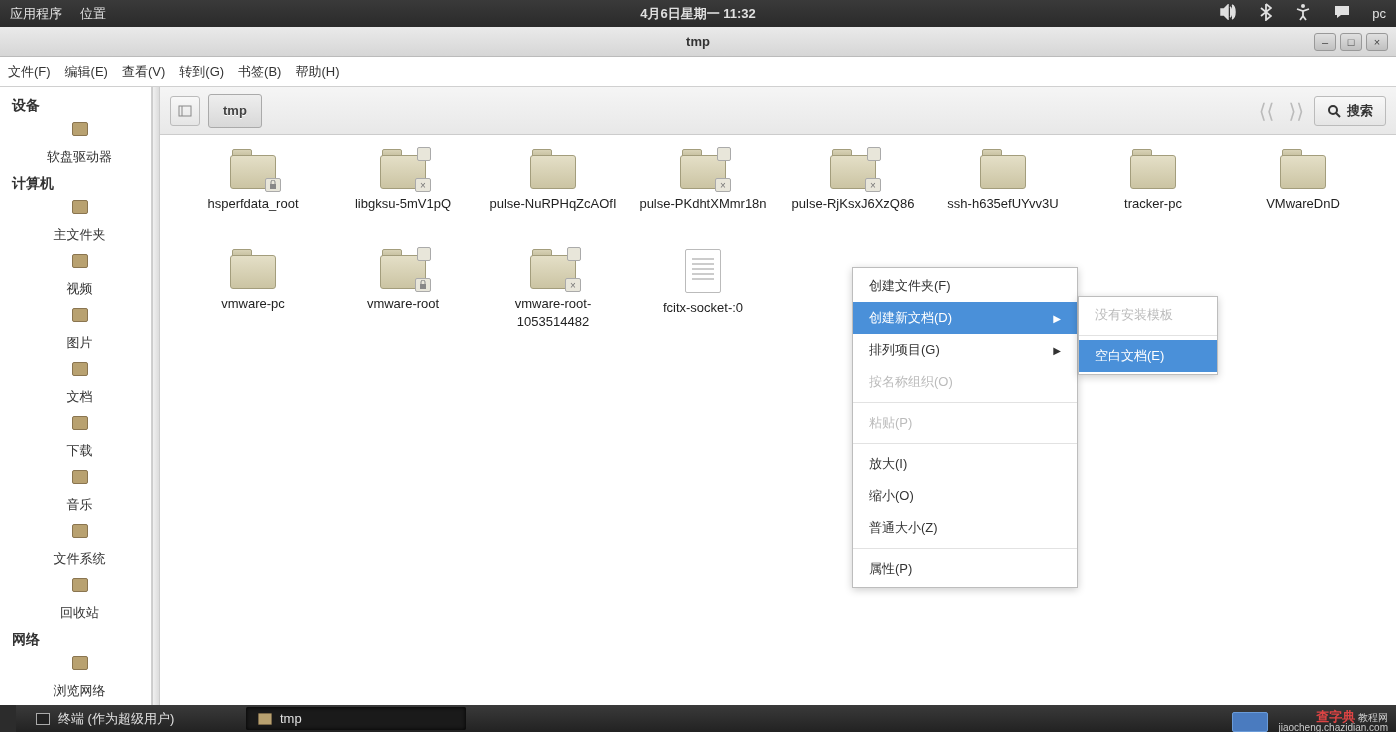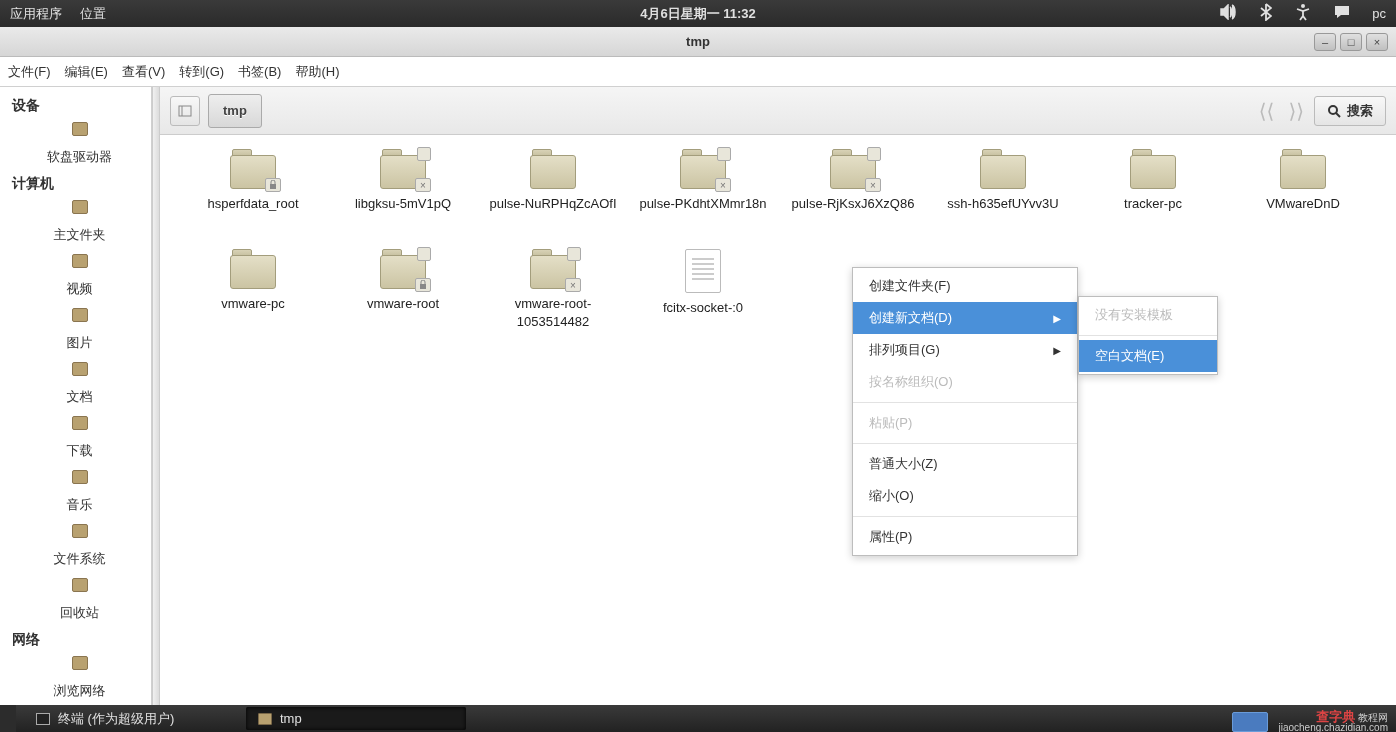--- a/index.html
+++ b/index.html
@@ -301,22 +301,23 @@
 </div>
 
 <div class="ctx-menu" id="ctx">
     <div class="ctx-item">创建文件夹(F)</div>
     <div class="ctx-item hl">创建新文档(D)<span class="arrow">▶</span></div>
     <div class="ctx-item">排列项目(G)<span class="arrow">▶</span></div>
     <div class="ctx-item disabled">按名称组织(O)</div>
     <div class="ctx-sep"></div>
     <div class="ctx-item disabled">粘贴(P)</div>
     <div class="ctx-sep"></div>
+    <div class="ctx-item">放大(I)</div>
+    <div class="ctx-item">缩小(O)</div>
     <div class="ctx-item">普通大小(Z)</div>
-    <div class="ctx-item">缩小(O)</div>
     <div class="ctx-sep"></div>
     <div class="ctx-item">属性(P)</div>
   </div>
 <div class="submenu" id="submenu">
     <div class="ctx-item disabled">没有安装模板</div>
     <div class="ctx-sep"></div>
     <div class="ctx-item hl">空白文档(E)</div>
   </div>
 
 <div class="taskbar">

